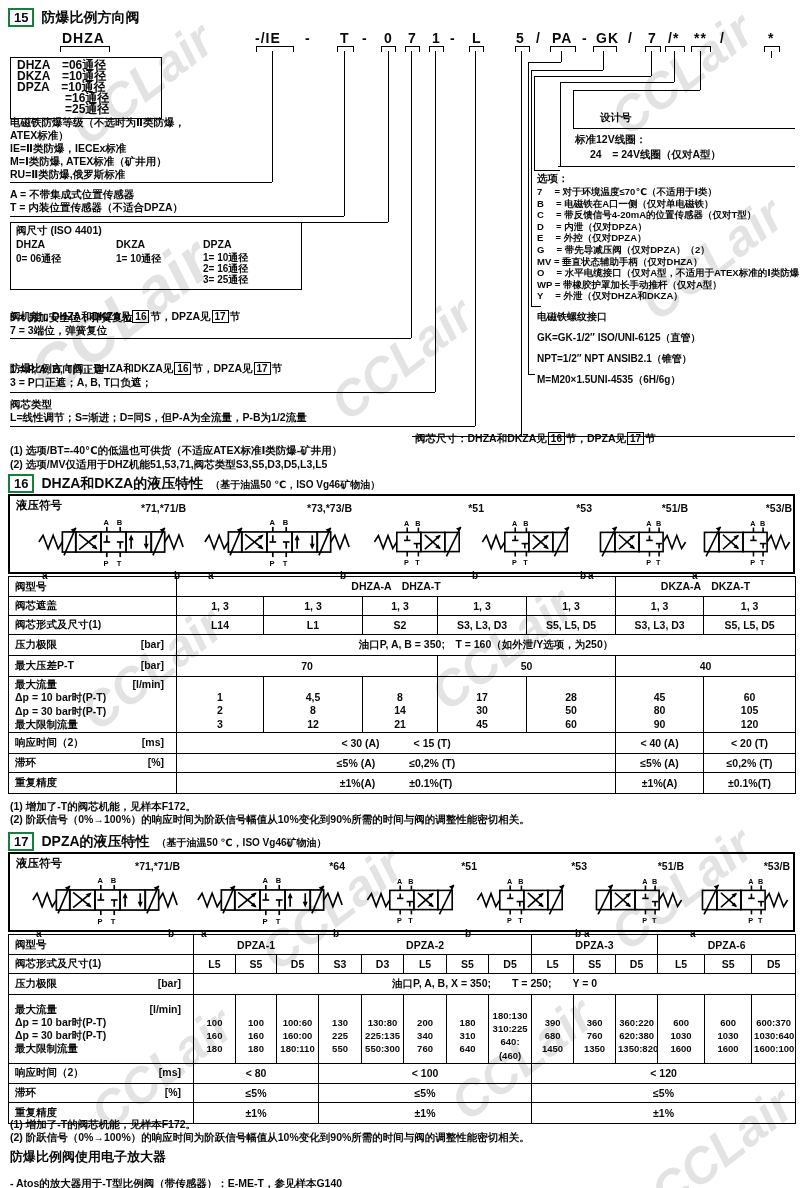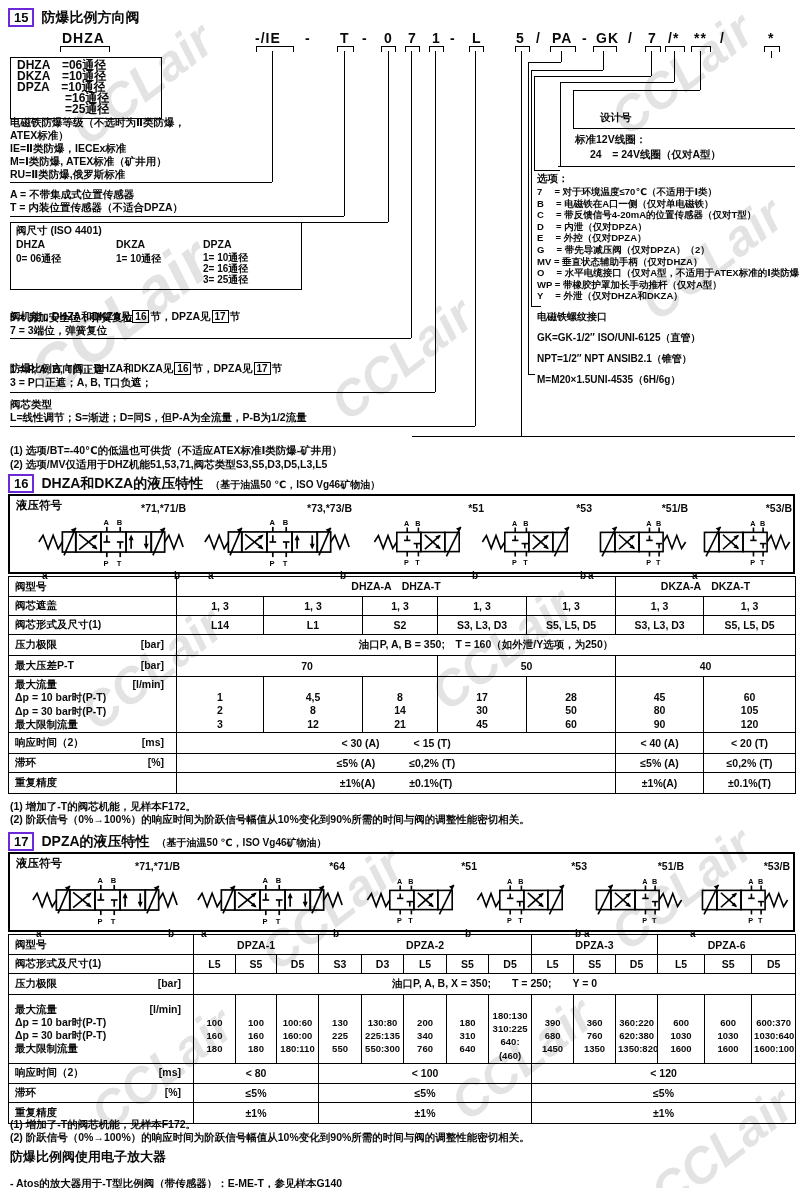--- a/index.html
+++ b/index.html
@@ -1,20 +1,20 @@
 <!DOCTYPE html>
 <html><head>
 <meta charset="utf-8">
 <style>
   html,body{margin:0;padding:0;background:#fff;}
   #page{position:relative;width:800px;height:1188px;background:#fff;overflow:hidden;
         font-family:"Liberation Sans","DejaVu Sans",sans-serif;color:#0a0a0a;}
   .wm{position:absolute;font-size:50px;font-weight:bold;font-style:italic;color:rgba(60,60,60,0.14);
       transform:rotate(-38deg);white-space:nowrap;pointer-events:none;}
-  .secnum{display:inline-block;border:2px solid #6d28d9;padding:0 4px;font-weight:bold;font-size:13px;line-height:15px;}
+  .secnum{display:inline-block;border:2px solid #15803d;padding:0 4px;font-weight:bold;font-size:13px;line-height:15px;}
   .numref{display:inline-block;border:1.5px solid #000;padding:0 2px;font-weight:bold;font-size:10px;line-height:11px;margin:0 1px;}
   .sechead{position:absolute;left:8px;display:flex;align-items:baseline;gap:7px;}
   .sectitle{font-weight:bold;font-size:14px;}
   .seccond{font-weight:bold;font-size:10px;}
   .codeseg{position:absolute;top:30px;font-weight:bold;font-size:14px;letter-spacing:1px;}
   .tick{position:absolute;height:5px;border:1.5px solid #000;border-bottom:none;}
   .vl{position:absolute;width:0;border-left:1.5px solid #000;}
   .hl{position:absolute;height:0;border-top:1.5px solid #000;}
   .box{position:absolute;border:1.6px solid #000;}
   .tb{position:absolute;font-weight:bold;font-size:10.5px;line-height:13px;white-space:pre-line;}
@@ -264,20 +264,23 @@
 
   <div class="tb" style="left:10px;top:349px">
     <span>防爆比例方向阀，DHZA和DKZA见</span><span class="numref">16</span><span>节，DPZA见</span><span class="numref">17</span><span>节</span>
   </div>
   <div class="tb" style="left:10px;top:363px">1 = P, A, B, T口正遮
 3 = P口正遮；A, B, T口负遮；</div>
 
   <div class="tb" style="left:10px;top:398px">阀芯类型
 L=线性调节；S=渐进；D=同S，但P-A为全流量，P-B为1/2流量</div>
 
+  <div class="tb" style="left:415px;top:419px">
+    <span>阀芯尺寸：DHZA和DKZA见</span><span class="numref">16</span><span>节，DPZA见</span><span class="numref">17</span><span>节</span>
+  </div>
 
   <div class="note" style="left:10px;top:444px">(1) 选项/BT=-40℃的低温也可供货（不适应ATEX标准Ⅰ类防爆-矿井用）</div>
   <div class="note" style="left:10px;top:458px">(2) 选项/MV仅适用于DHZ机能51,53,71,阀芯类型S3,S5,D3,D5,L3,L5</div>
 
   <div class="tb" style="left:600px;top:111px">设计号</div>
   <div class="tb" style="left:575px;top:133px">标准12V线圈：</div>
   <div class="tb" style="left:590px;top:148px">24　= 24V线圈（仅对A型）</div>
 
   <div class="tb" style="left:537px;top:172px">选项：</div>
   <div style="position:absolute;left:537px;top:186px">

